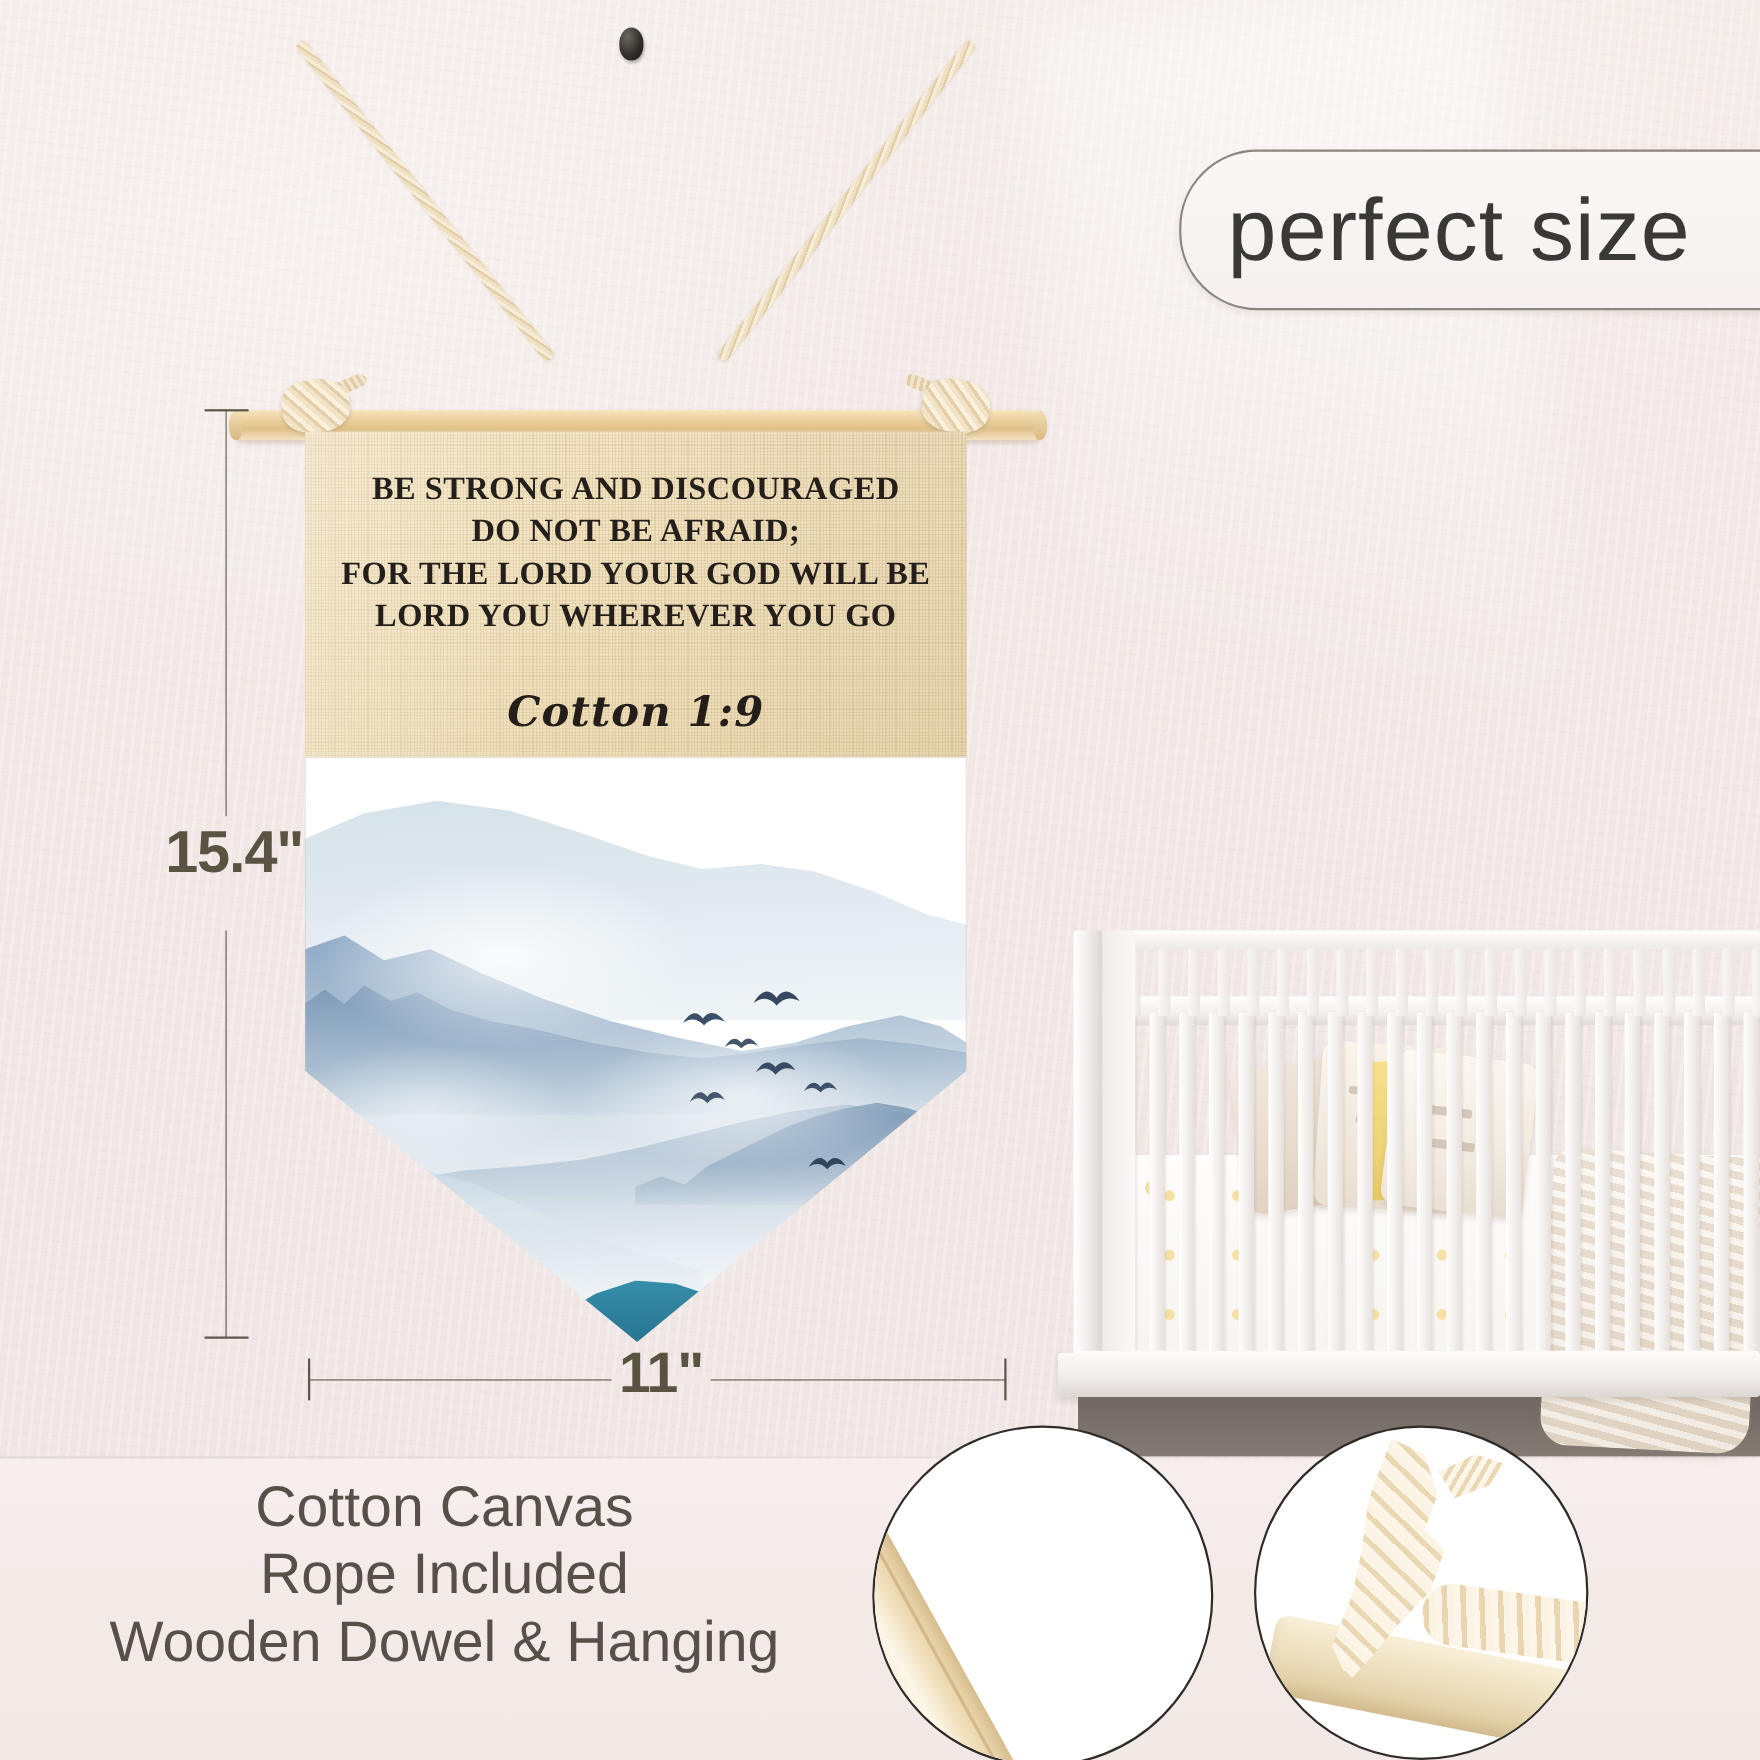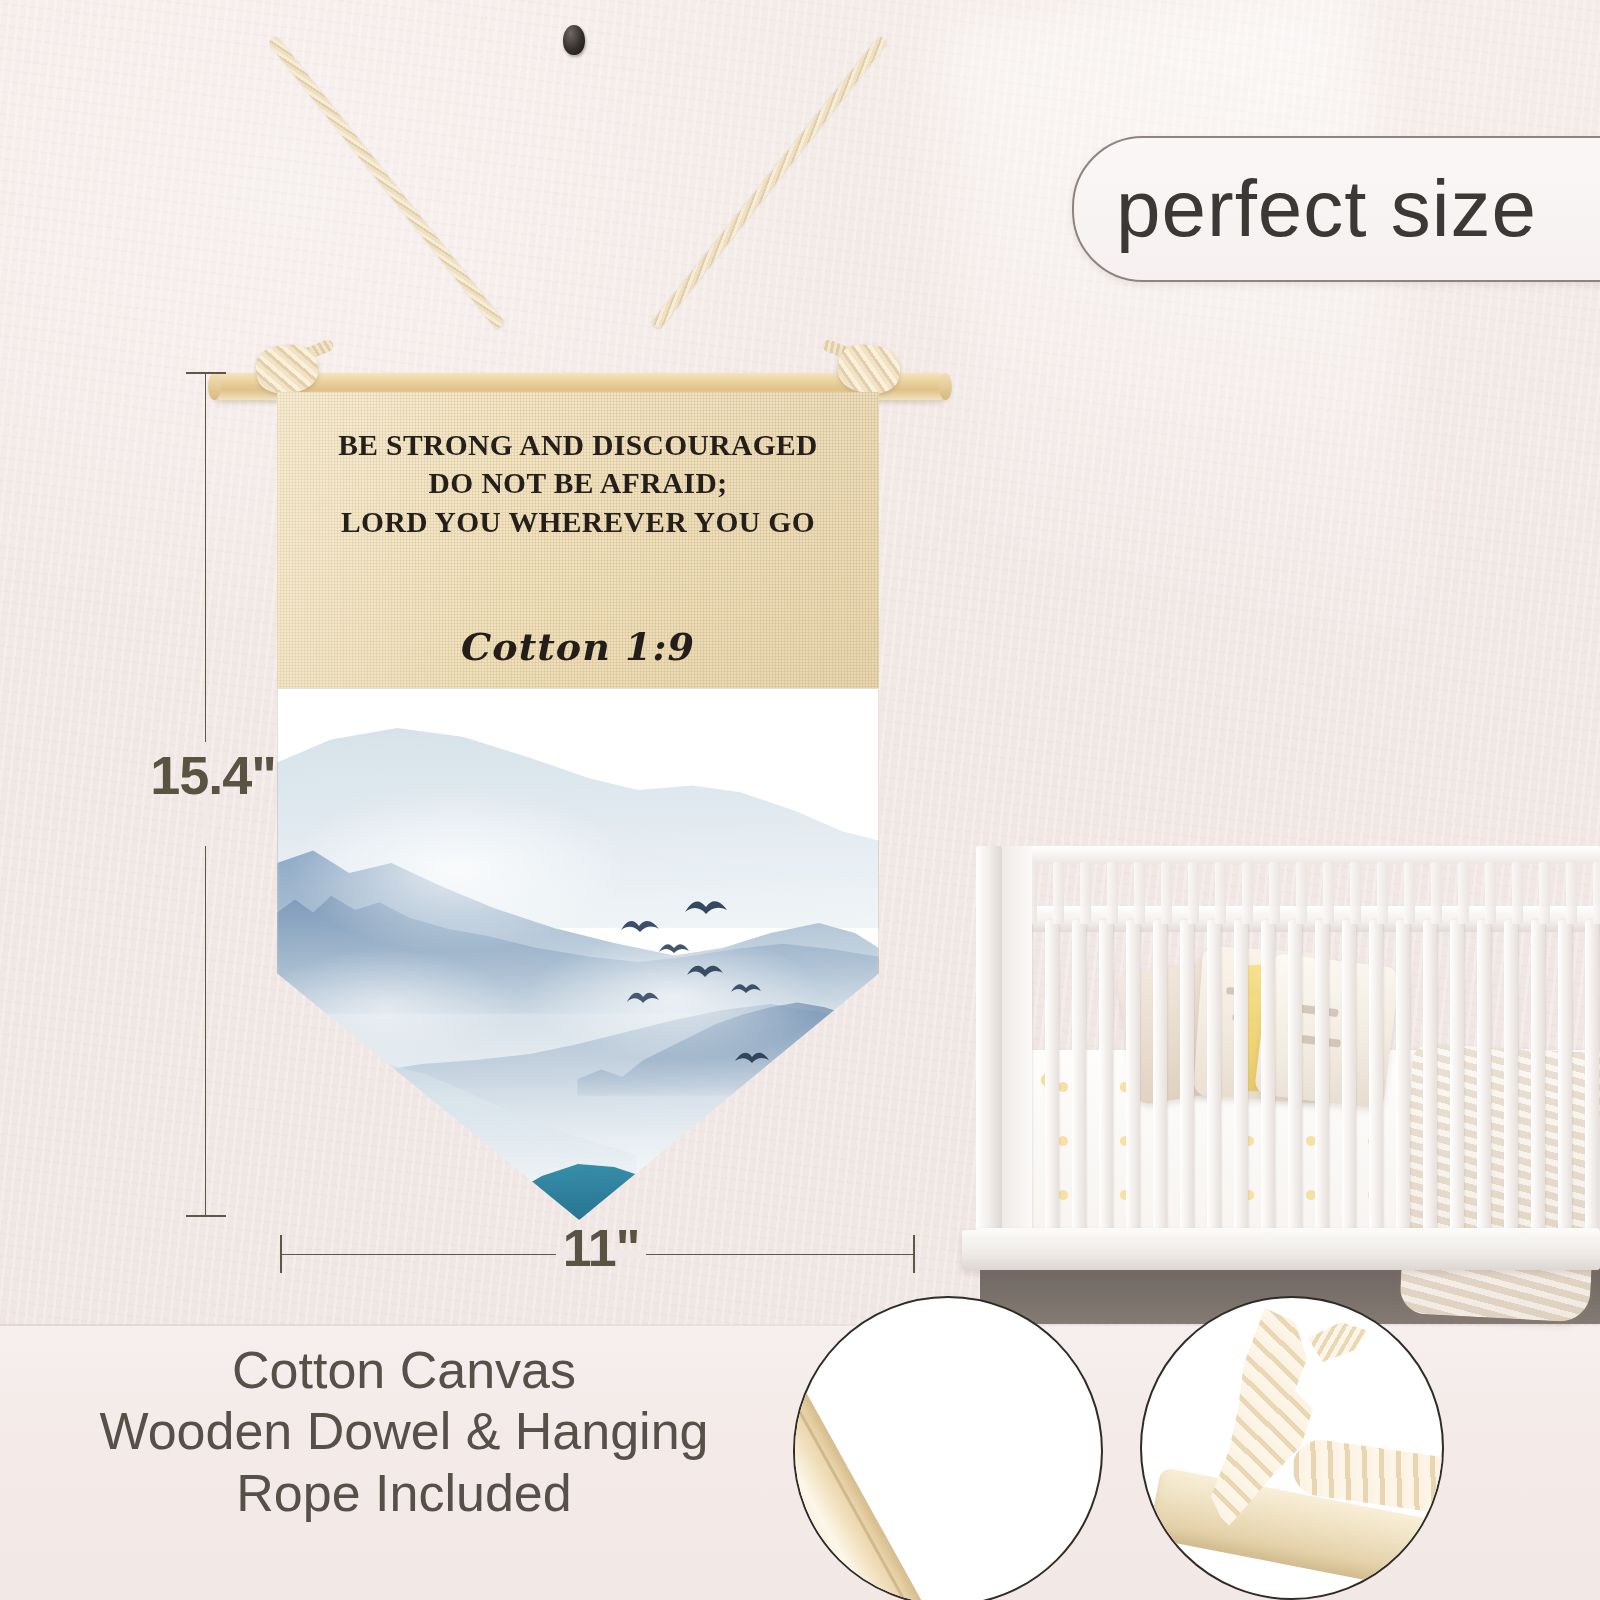--- a/index.html
+++ b/index.html
@@ -513,41 +513,42 @@
             <path d="M2 13 C8 4 14 2 19 9 C24 2 31 4 36 12 C30 9 24 9 19 15 C14 9 8 9 2 13 Z" fill="#31455d"></path>
           </svg>
       </div>
 
       <div class="canvas-edge"></div>
     </div>
 
     <div class="verse" id="verse-block">
         <div>BE STRONG AND DISCOURAGED</div>
         <div>DO NOT BE AFRAID;</div>
+        <div>FOR THE LORD YOUR GOD WILL BE</div>
         <div>LORD YOU  WHEREVER YOU GO</div>
       </div>
     <div class="ref">Cotton 1:9</div>
   </div>
 
   <div class="dim-v"></div>
   <div class="dim-v-gap"></div>
   <div class="cap cap-vt"></div>
   <div class="cap cap-vb"></div>
   <div class="dim-v-label">15.4"</div>
 
   <div class="dim-h"></div>
   <div class="dim-h-gap"></div>
   <div class="cap cap-hl"></div>
   <div class="cap cap-hr"></div>
   <div class="dim-h-label">11"</div>
 
   <div class="caption" id="caption-block">
       <div>Cotton Canvas</div>
+      <div>Rope Included</div>
       <div>Wooden Dowel &amp; Hanging</div>
-      <div>Rope Included</div>
     </div>
 
   <div class="detail detail-dowel">
     <div class="d-stick"></div>
     <div class="d-stick-seam"></div>
   </div>
   <div class="detail detail-rope">
     <div class="d-rope-bar"></div>
     <div class="d-rope-arm"></div>
     <div class="d-rope-knot"></div>

